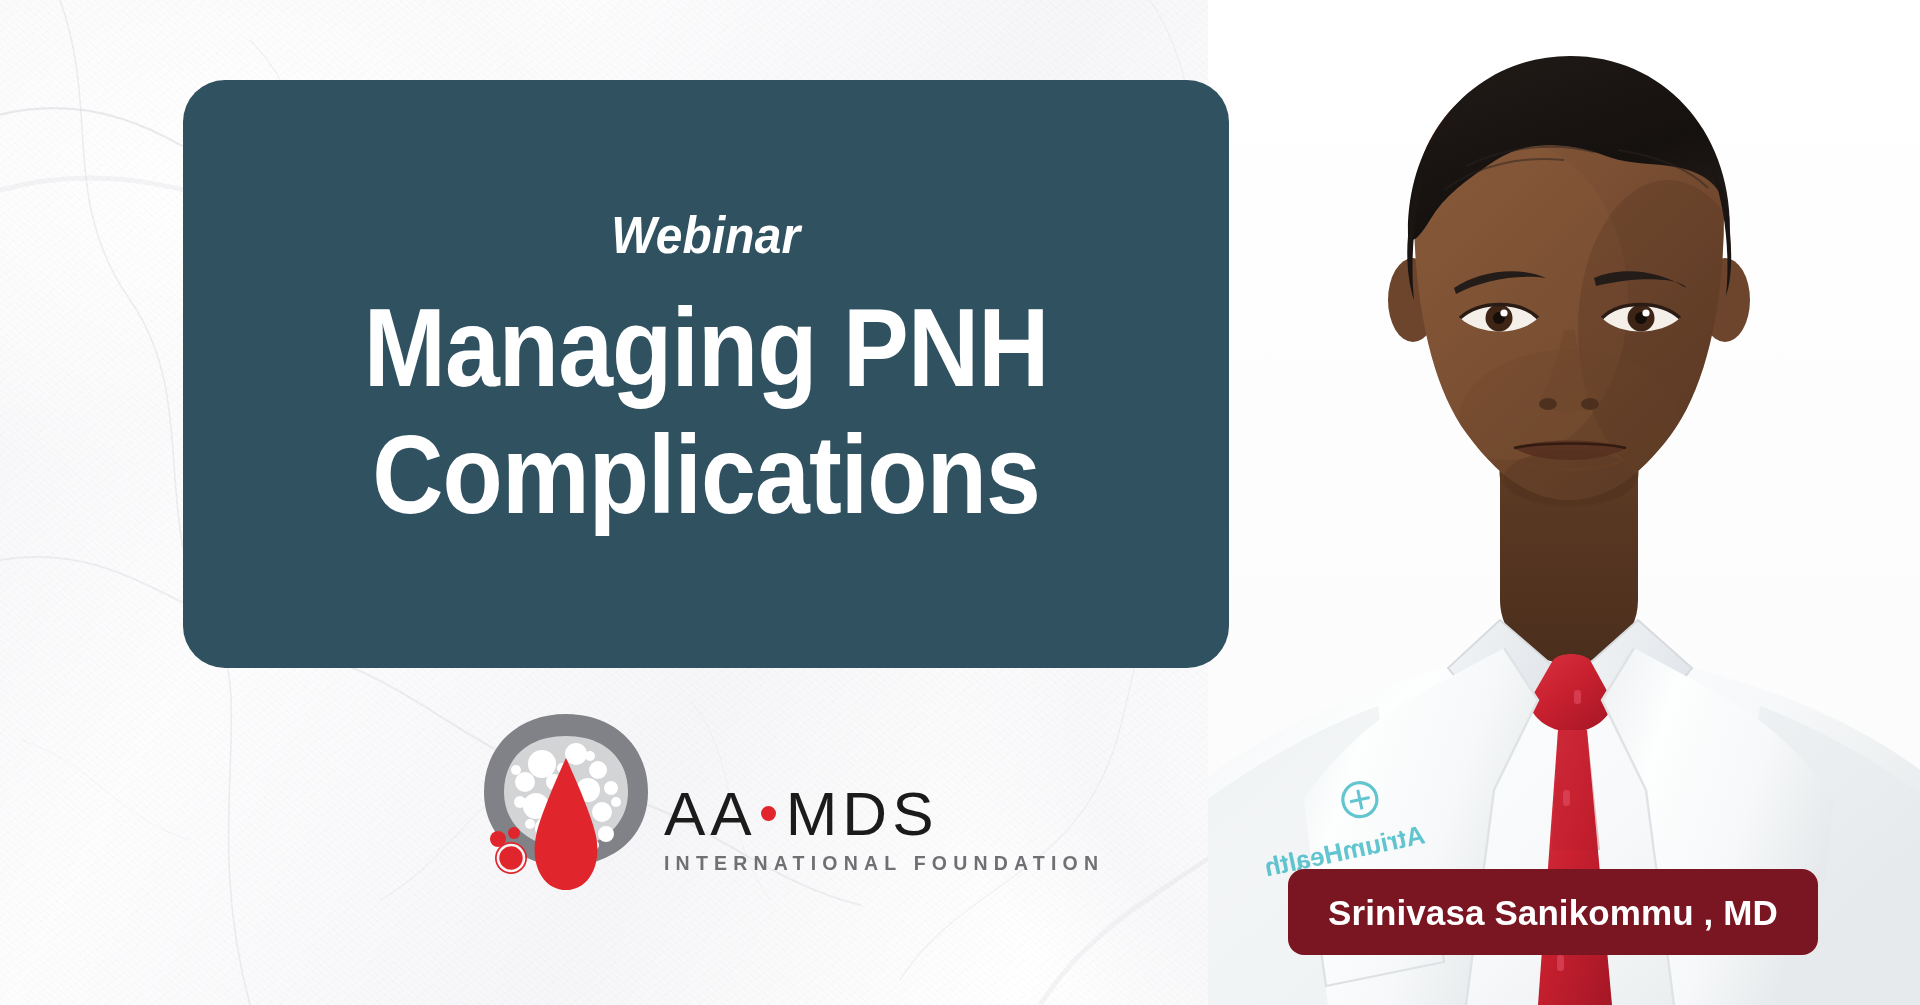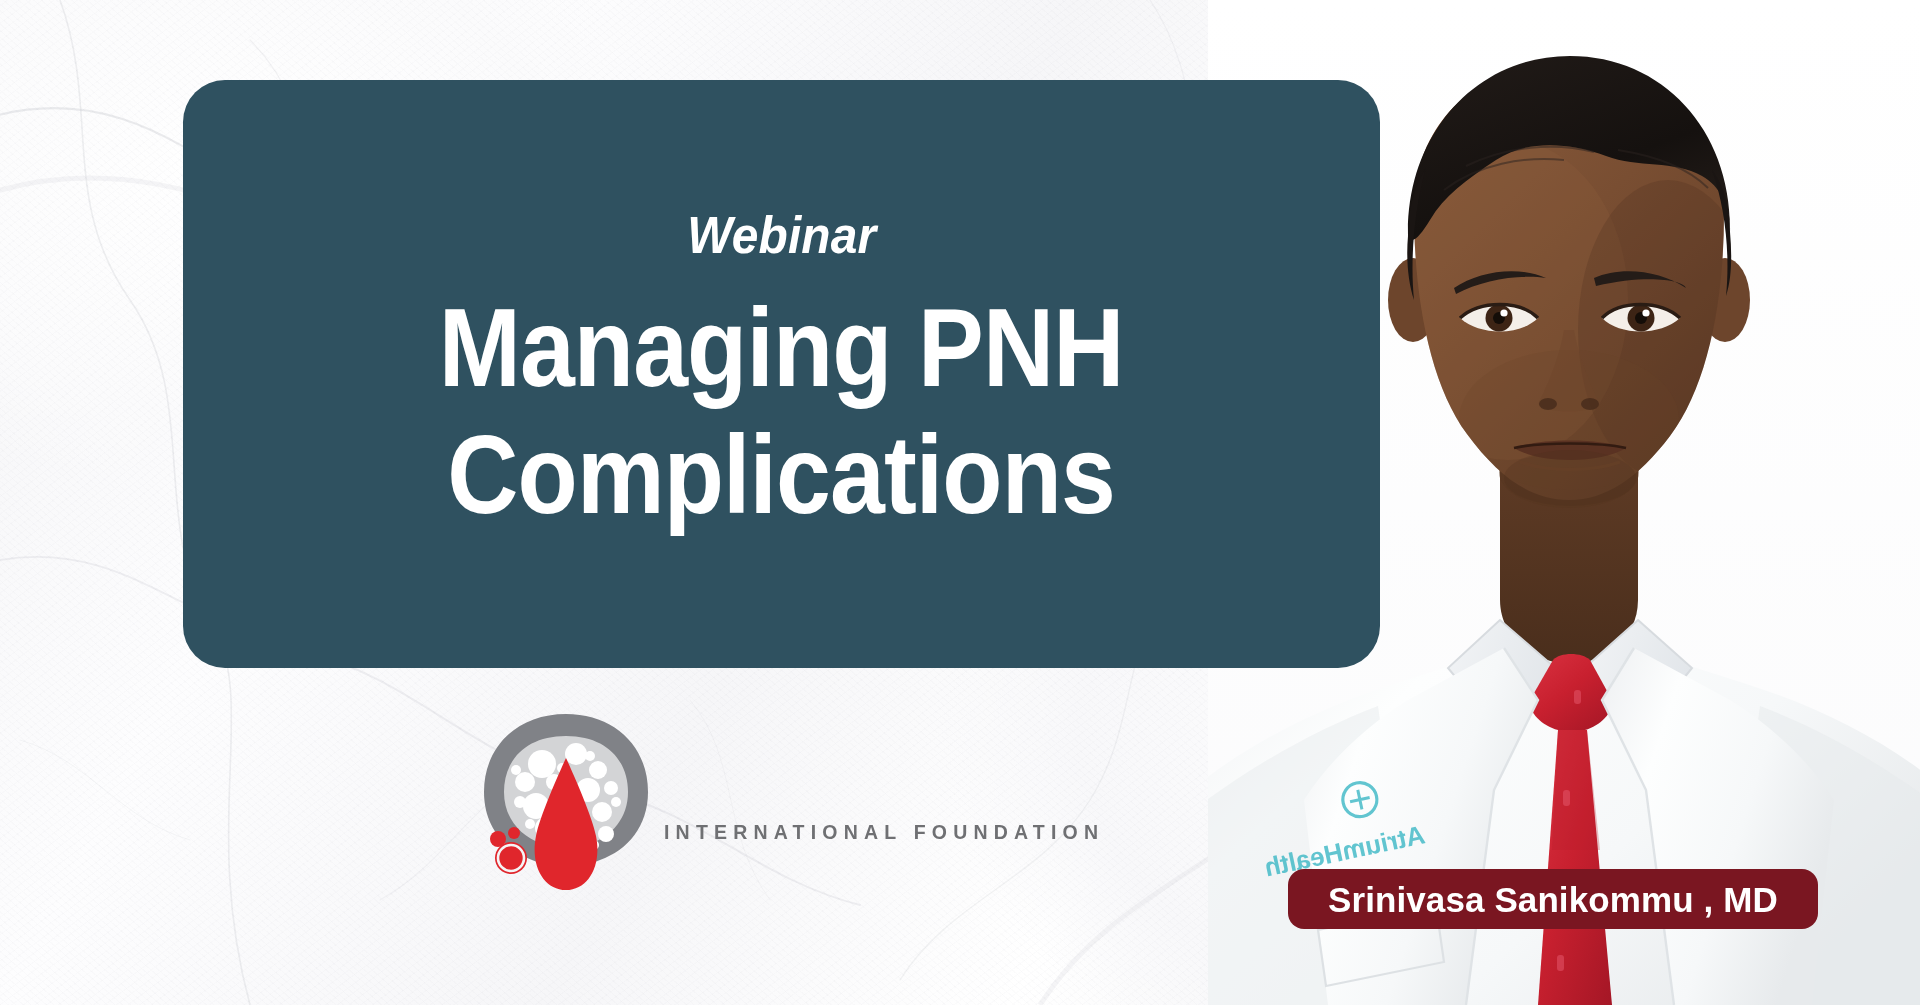--- a/index.html
+++ b/index.html
@@ -33,21 +33,21 @@
     background-image:
       repeating-linear-gradient(41deg, rgba(160,160,170,.035) 0 1px, rgba(0,0,0,0) 1px 5px),
       repeating-linear-gradient(-37deg, rgba(150,150,165,.028) 0 1px, rgba(0,0,0,0) 1px 7px);
     mix-blend-mode:multiply;
   }
 
   
   #title-card {
     position:absolute;
     left:183px; top:80px;
-    width:1197px; height:588px;
+    width:1046px; height:588px;
     background:#2f5160;
     border-radius:42px;
     display:flex; flex-direction:column;
     align-items:center; justify-content:center;
     z-index:4;
   }
   #kicker {
     color:#ffffff;
     font-size:52px;
     font-weight:700;
@@ -78,21 +78,21 @@
     width:712px; height:1005px;
     z-index:3;
     overflow:hidden;
   }
   #speaker-photo svg { display:block; width:100%; height:100%; }
 
   
   #name-banner {
     position:absolute;
     left:1288px; top:869px;
-    height:60px;
+    height:86px;
     padding:0 40px;
     background:#7a1621;
     border-radius:16px;
     display:flex; align-items:center;
     z-index:6;
   }
   #name-banner .name-text {
     color:#ffffff;
     font-size:35px;
     font-weight:700;
@@ -365,17 +365,22 @@
         <path d="M86,48 C86,48 60,104 56,126 C50,156 64,180 86,180
                  C108,180 122,156 116,126 C112,104 86,48 86,48 Z" fill="#e0262c"></path>
 
         <circle cx="31" cy="148" r="16" fill="#e0262c"></circle>
         <circle cx="31" cy="148" r="13" fill="none" stroke="#f4f4f5" stroke-width="2.6"></circle>
         <circle cx="18" cy="129" r="8" fill="#e0262c"></circle>
         <circle cx="34" cy="123" r="6" fill="#e0262c"></circle>
       </svg>
     </div>
     <div id="logo-wordmark">
+      <div id="logo-name">
+        <span>AA</span>
+        <span class="dot"></span>
+        <span>MDS</span>
+      </div>
       <div id="logo-tagline">INTERNATIONAL FOUNDATION</div>
     </div>
   </div>
 
 </div>
 
 </body></html>

